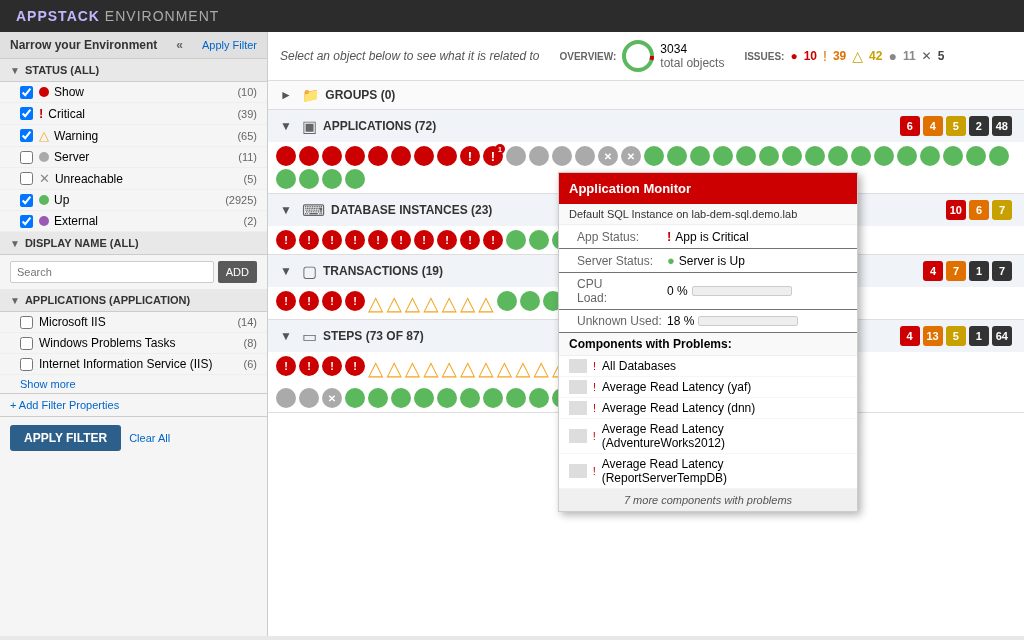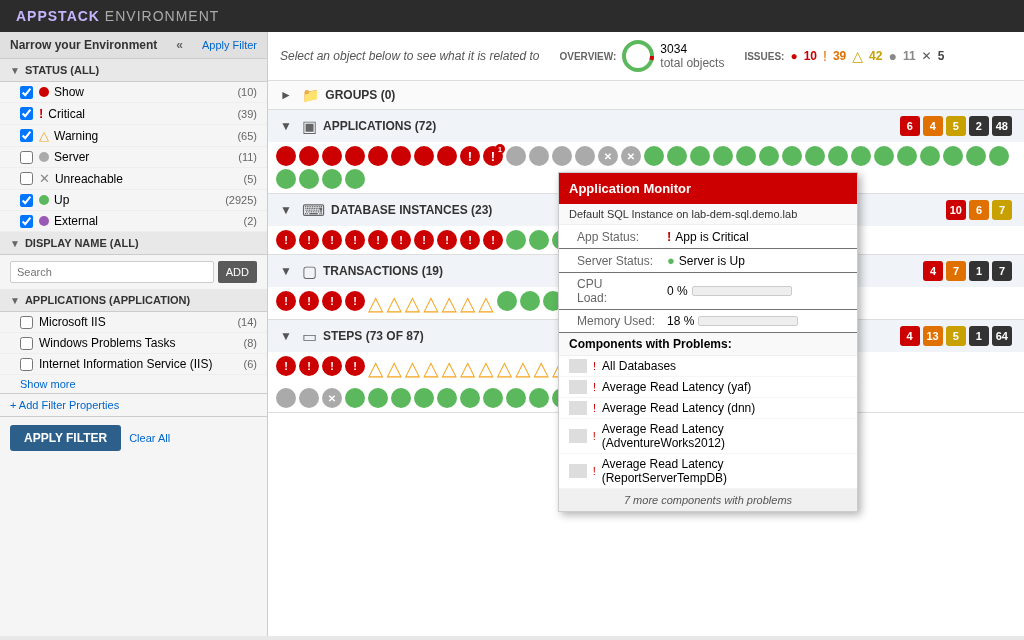--- a/index.html
+++ b/index.html
@@ -460,21 +460,21 @@
               </span>
             </div>
             <div class="popup-row">
               <span class="popup-label">CPU<br>Load:</span>
               <span class="popup-value">
                 <span>0 %</span>
                 <span class="popup-progress-bar"><span class="popup-progress-fill" style="width:0%; background:#5cb85c;"></span></span>
               </span>
             </div>
             <div class="popup-row">
-              <span class="popup-label">Memory Used:</span>
+              <span class="popup-label">Unknown Used:</span>
               <span class="popup-value">
                 <span>18 %</span>
                 <span class="popup-progress-bar"><span class="popup-progress-fill" style="width:18%; background:#5cb85c;"></span></span>
               </span>
             </div>
             <div class="popup-problems-header">Components with Problems:</div>
             <div class="popup-problem-item">
               <span style="background:#ddd; width:18px; height:14px; font-size:9px; display:inline-block;"></span>
               <span style="color:#cc0000; font-size:11px;">!</span>
               <span>All Databases</span>

